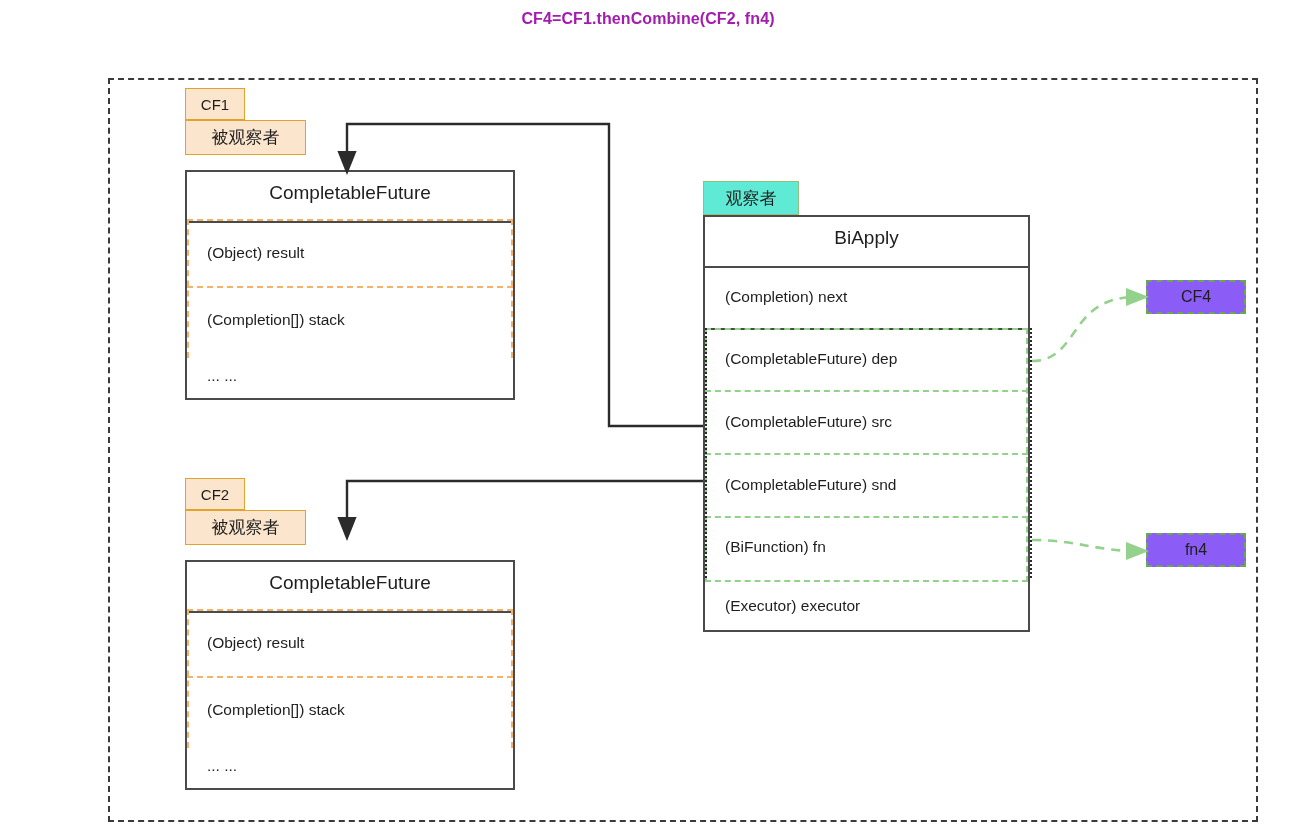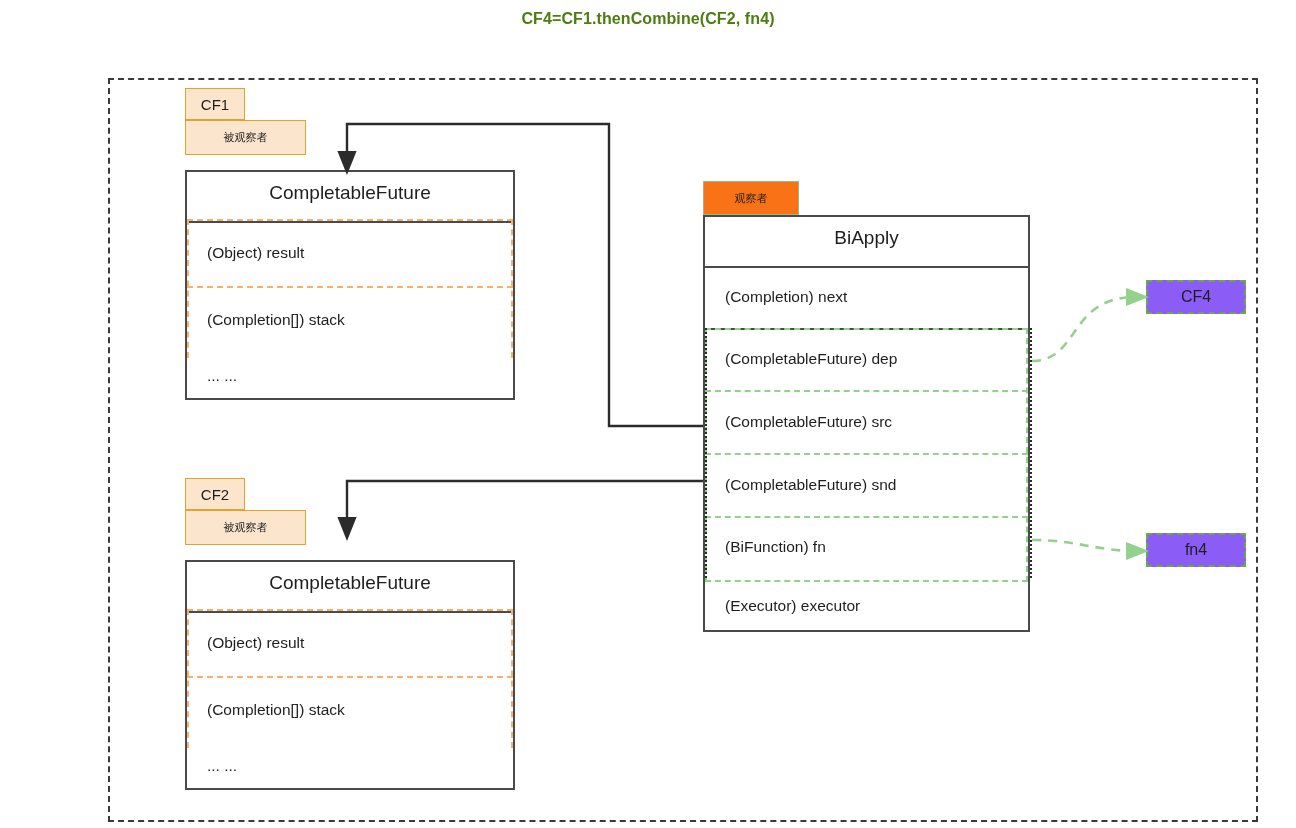--- a/index.html
+++ b/index.html
@@ -6,21 +6,21 @@
   body{
     width:1296px;height:828px;position:relative;overflow:hidden;
     font-family:"Liberation Sans","DejaVu Sans",sans-serif;
     -webkit-font-smoothing:antialiased;
   }
   .abs{position:absolute;box-sizing:border-box;}
 
   
   #diagram-title{
     left:0;top:10px;width:1296px;text-align:center;
-    color:#4d7c0f;font-weight:bold;font-size:16px;letter-spacing:.1px;
+    color:#a21caf;font-weight:bold;font-size:16px;letter-spacing:.1px;
   }
 
   
   #outer-container{
     left:108px;top:78px;width:1150px;height:744px;
     border:2px dashed #3a3a3a;
     background:transparent;
   }
 
   
@@ -77,23 +77,23 @@
 
   
   .tag{
     display:flex;align-items:center;justify-content:center;
     font-size:15px;line-height:1;
   }
   .tag-orange{
     background:#fce5cd;border:1.6px solid #e0a32e;color:#1e1e1e;
   }
   .tag-green{
-    background:#f97316;border:1.6px solid #8fc080;color:#1e1e1e;
-  }
-  .tag-cn{font-size:11px;}
+    background:#5eead4;border:1.6px solid #8fc080;color:#1e1e1e;
+  }
+  .tag-cn{font-size:17px;}
 
   
   .target-box{
     background:#8b5cf6;border:2px dashed #6aa84f;
     display:flex;align-items:center;justify-content:center;
     font-size:16px;color:#1e1e1e;
   }
 
   
   #wires{position:absolute;left:0;top:0;width:1296px;height:828px;pointer-events:none;}

